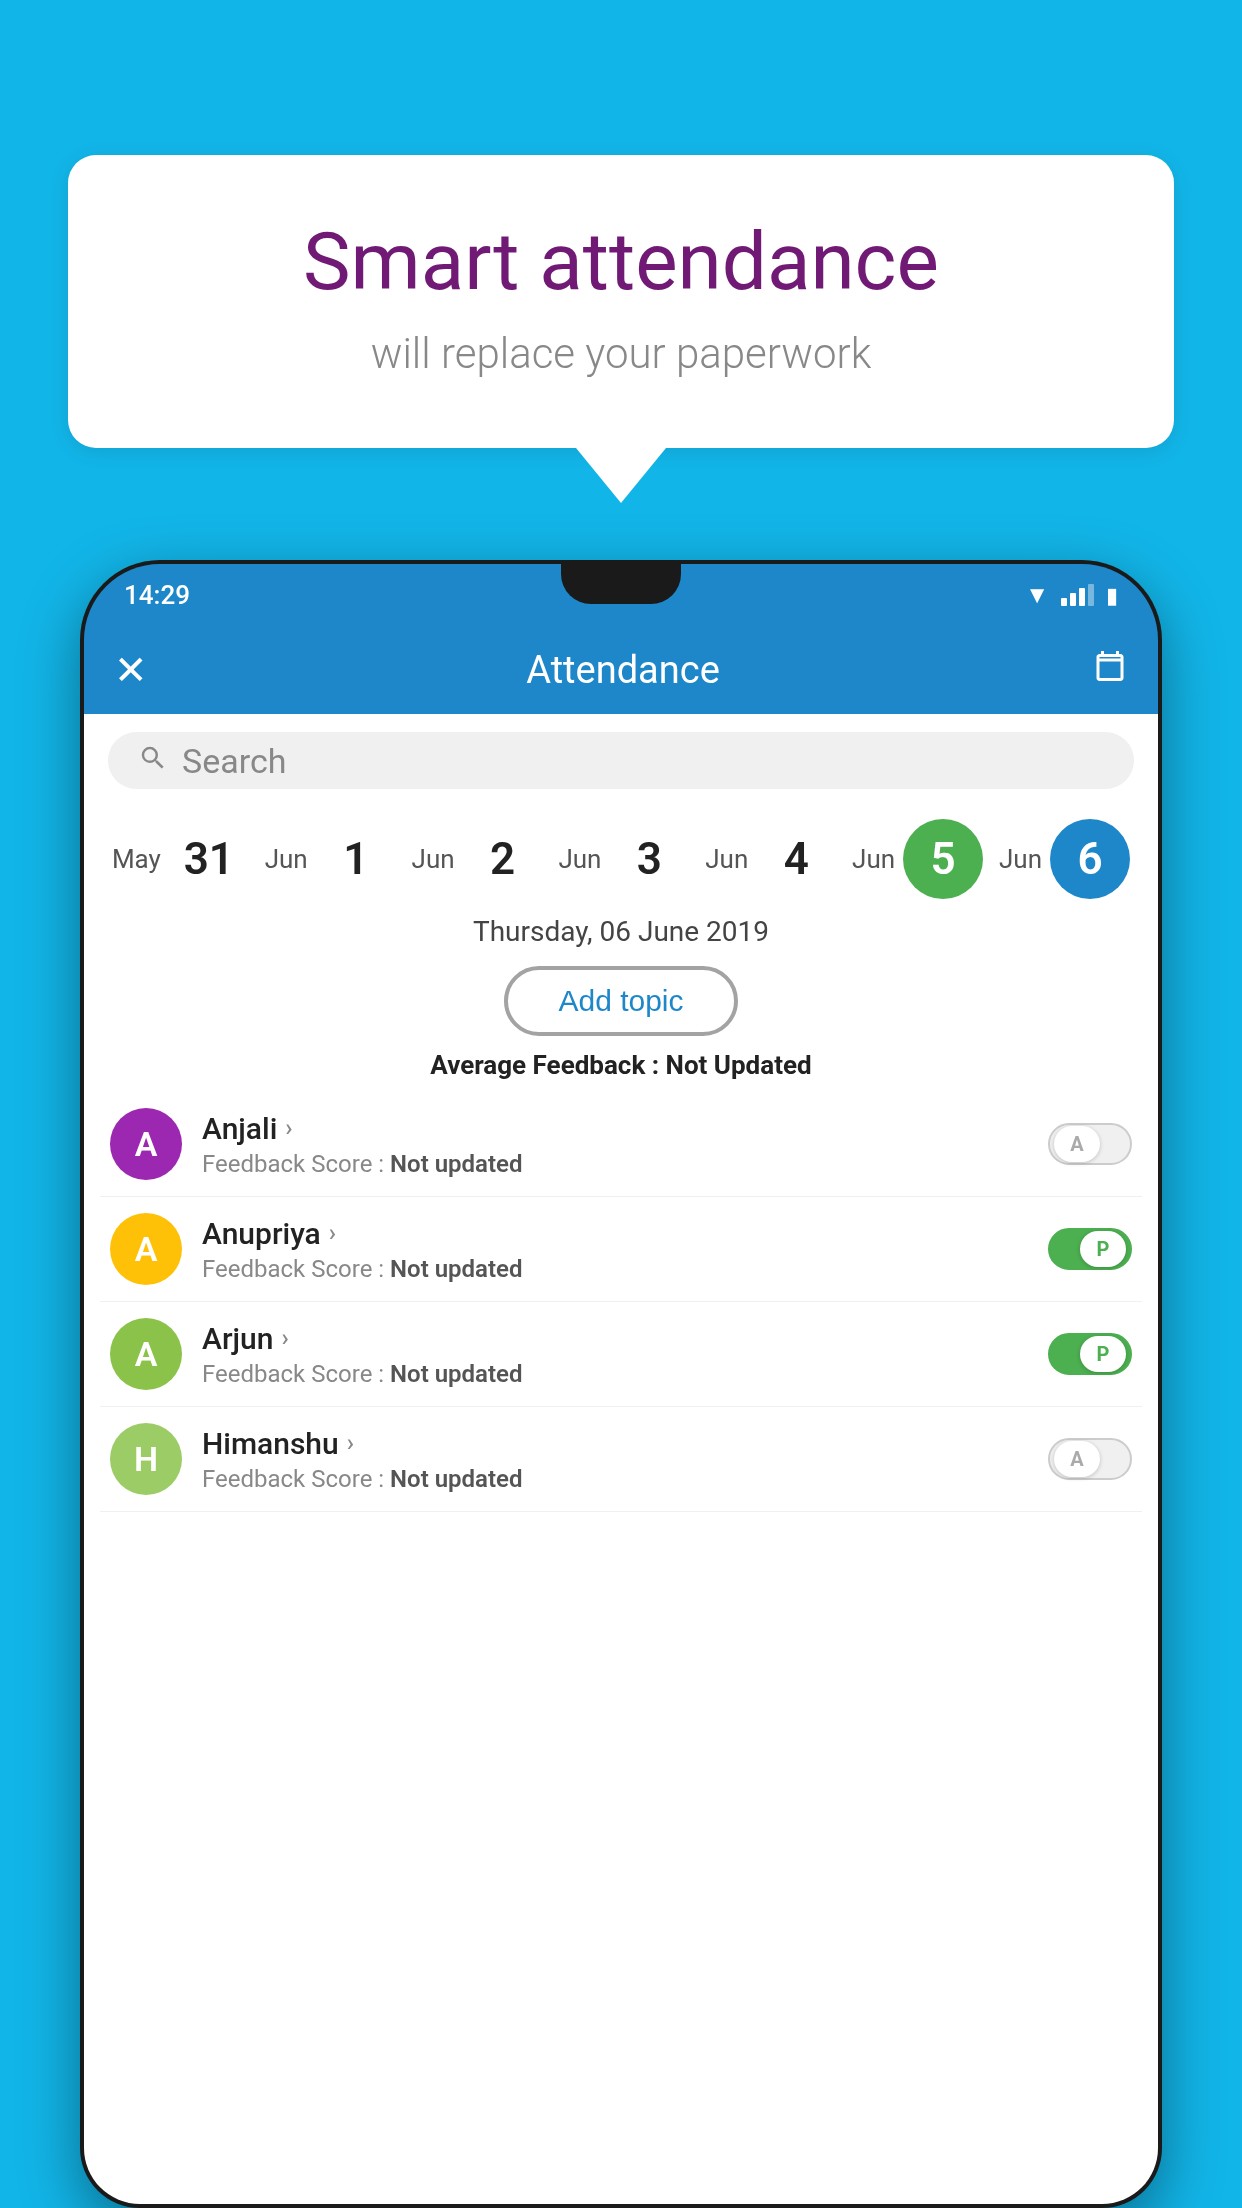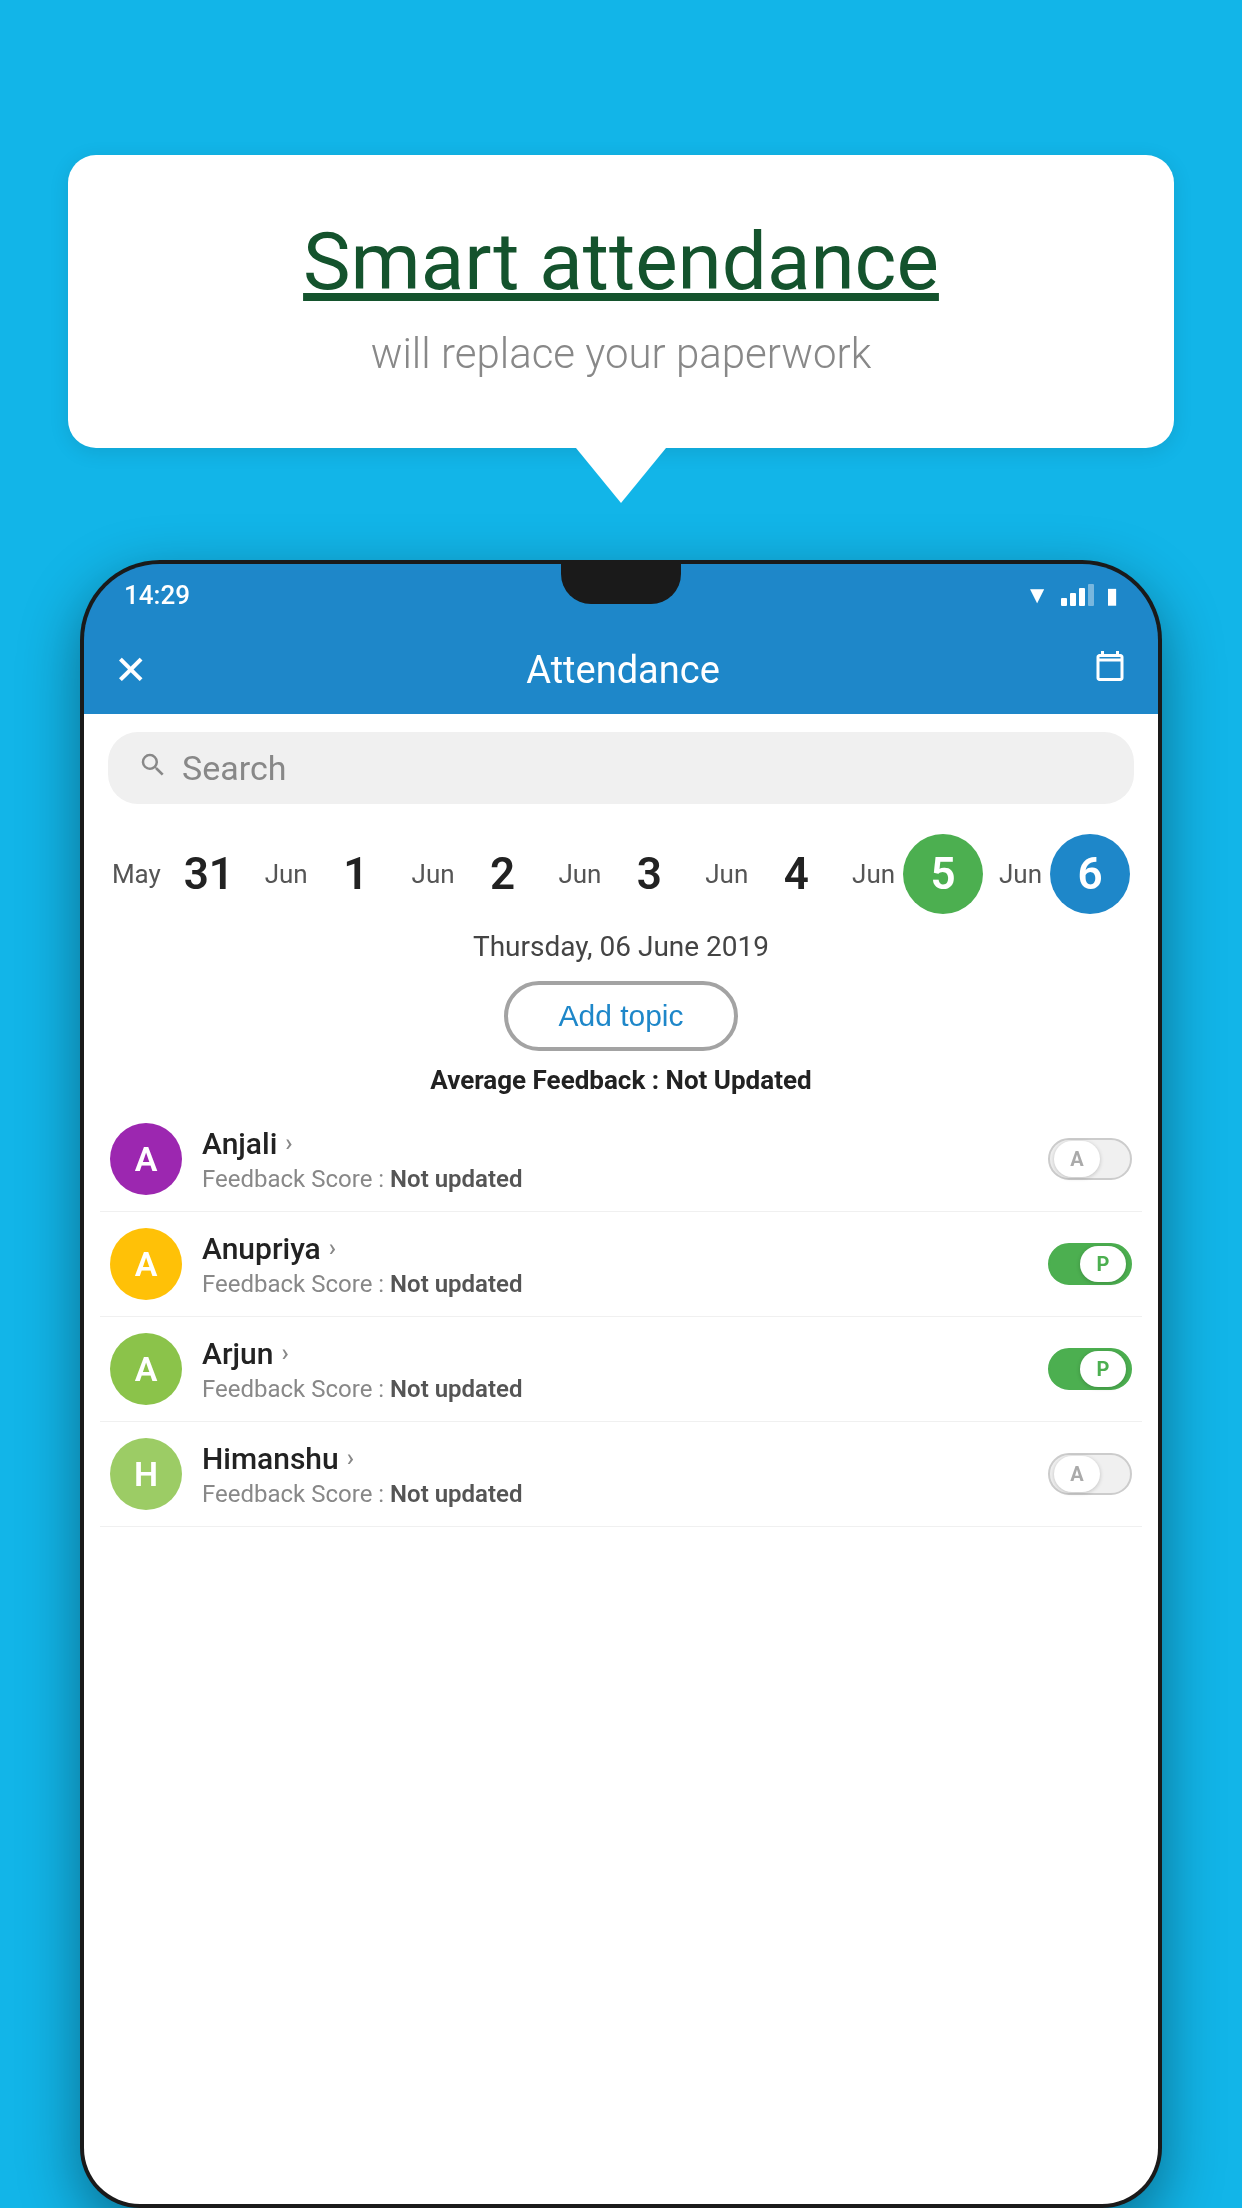--- a/index.html
+++ b/index.html
@@ -24,24 +24,23 @@
     .speech-bubble {
       background: white;
       border-radius: 28px;
       padding: 60px 80px 70px;
       text-align: center;
       box-shadow: 0 4px 20px rgba(0,0,0,0.1);
     }
 
     .speech-bubble-title {
       font-size: 80px;
-      color: #14532d;
+      color: #701a75;
       font-weight: 400;
       margin-bottom: 20px;
-      text-decoration: underline;
     }
 
     .speech-bubble-subtitle {
       font-size: 42px;
       color: #888;
       font-weight: 300;
     }
 
     .speech-bubble-tail {
       width: 0;
@@ -153,21 +152,21 @@
       color: white;
       font-size: 34px;
       cursor: pointer;
     }
 
     
     .search-bar {
       margin: 18px 24px;
       background: #f0f0f0;
       border-radius: 30px;
-      height: 72px;
+      height: 57px;
       display: flex;
       align-items: center;
       padding: 8px 30px;
       gap: 14px;
     }
 
     .search-icon {
       color: #888;
       font-size: 34px;
     }

